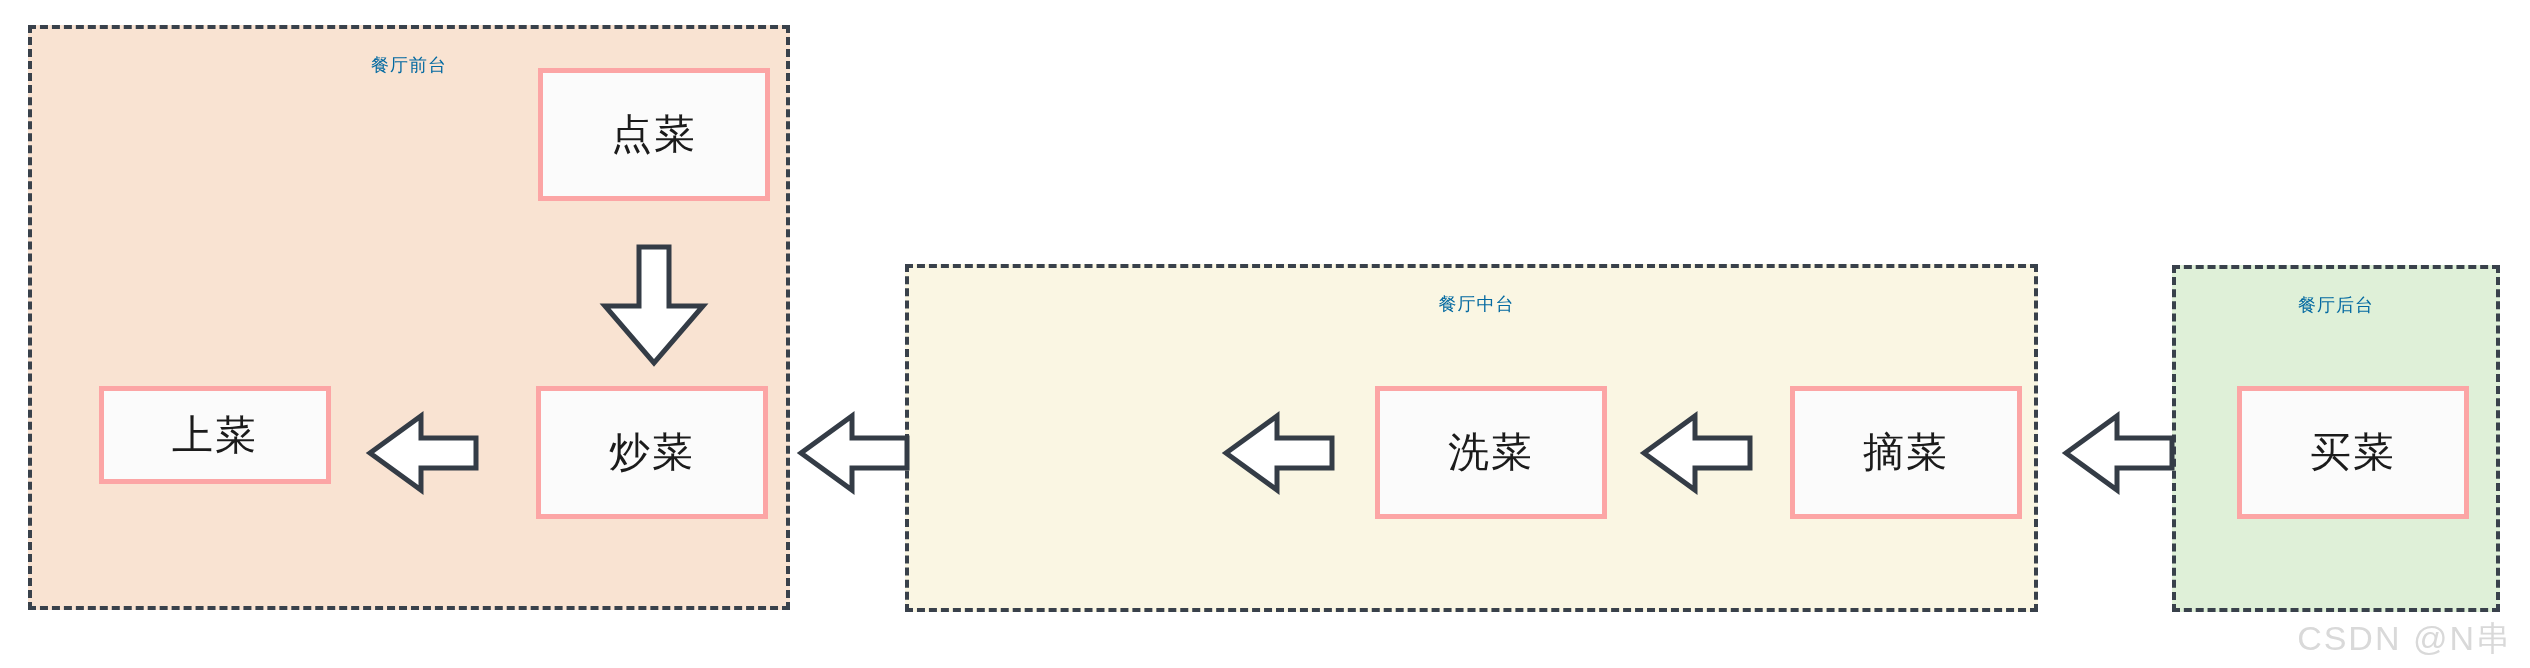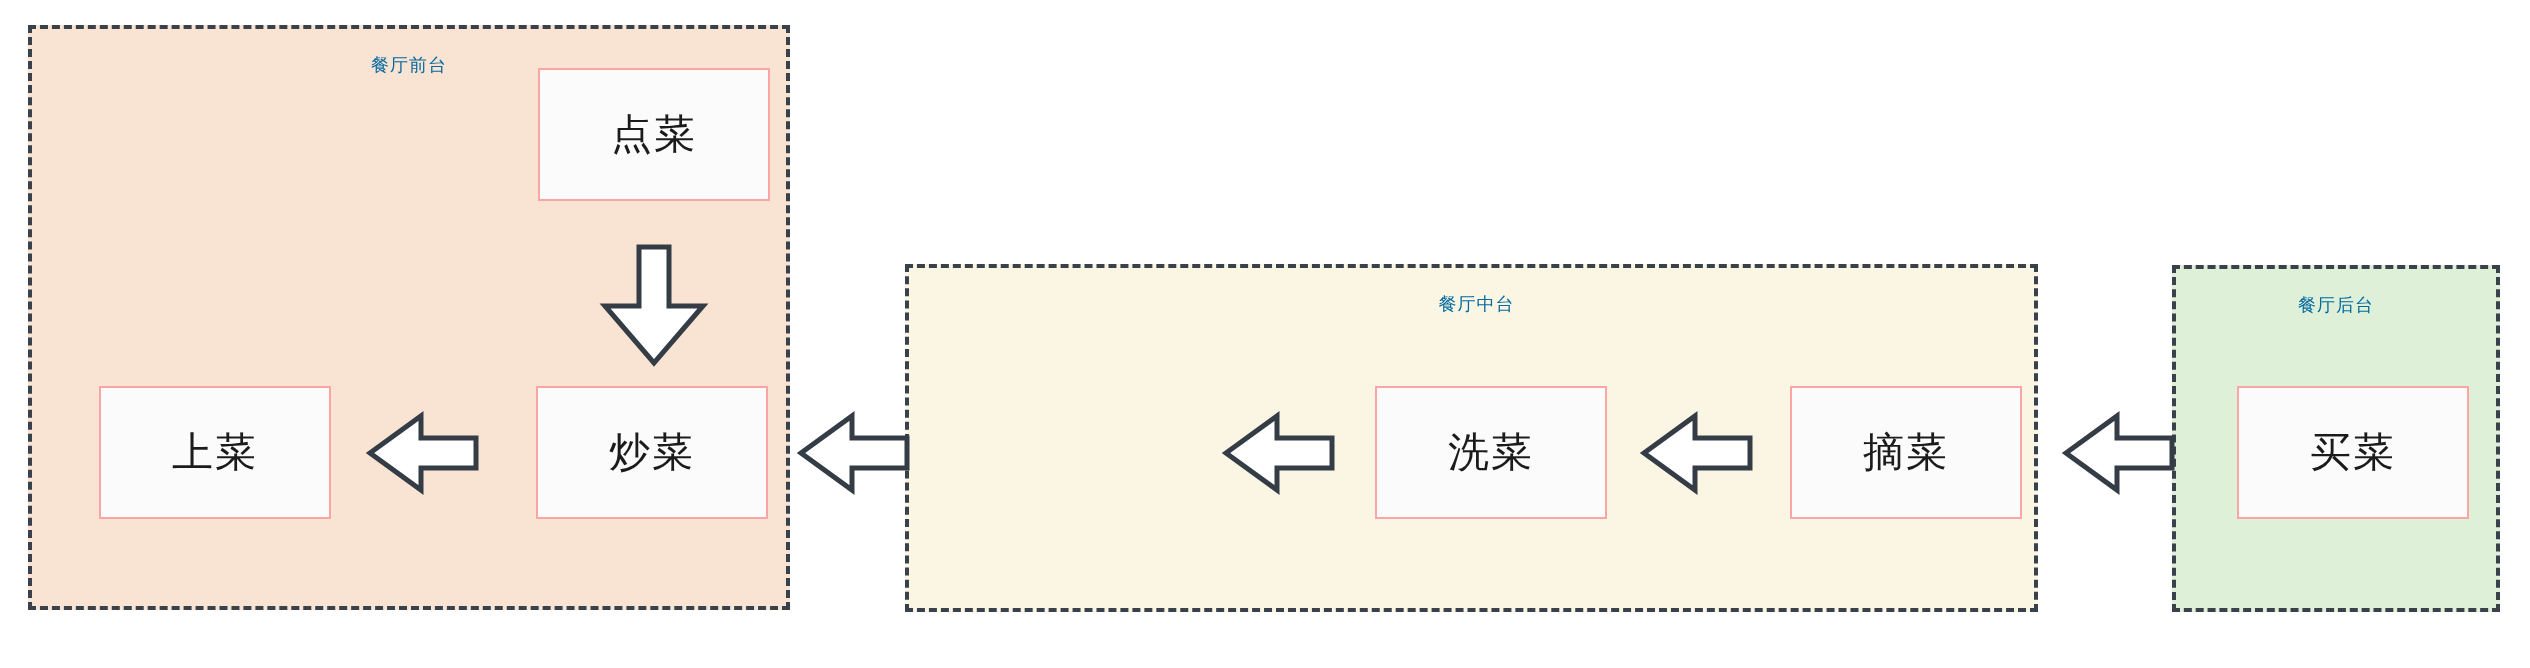--- a/index.html
+++ b/index.html
@@ -60,21 +60,21 @@
     width: 328px;
     height: 347px;
     background: #dff0d8;
   }
   #group-back .group-label { top: 24px; }
 
   
   .node {
     position: absolute;
     background: #fbfbfb;
-    border: 2px solid #fca5a5;
+    border: 5px solid #fca5a5;
     box-sizing: border-box;
     display: flex;
     align-items: center;
     justify-content: center;
     font-size: 41px;
     color: #1b1b1b;
     font-weight: 500;
     letter-spacing: 2px;
   }
 
@@ -116,21 +116,21 @@
   <div class="group" id="group-middle">
     <div class="group-label">餐厅中台</div>
   </div>
 
   <div class="group" id="group-back">
     <div class="group-label">餐厅后台</div>
   </div>
 
   <div class="node" id="node-order" style="left:538px; top:68px; width:232px; height:133px;">点菜</div>
 
-  <div class="node" id="node-serve" style="left:99px; top:386px; width:232px; height:133px;">上菜</div>
+  <div class="node" id="node-serve" style="left:99px; top:386px; width:232px; height:98px;">上菜</div>
 
   <div class="node" id="node-cook" style="left:508px; top:386px; width:232px; height:133px;margin-left:28px;">炒菜</div>
 
 
   <div class="node" id="node-wash" style="left:1375px; top:386px; width:232px; height:133px;font-family:Liberation Mono, monospace;">洗菜</div>
 
   <div class="node" id="node-pick" style="left:1790px; top:386px; width:232px; height:133px;">摘菜</div>
 
   <div class="node" id="node-buy" style="left:2237px; top:386px; width:232px; height:133px;">买菜</div>
 
@@ -163,14 +163,15 @@
       <polygon points="4,41 55,4 55,26 110,26 110,56 55,56 55,78"></polygon>
     </svg>
   </div>
 
   <div class="arrow" id="arrow-buy-to-pick" style="left:2062px; top:412px; width:114px; height:82px;">
     <svg width="114" height="82" viewBox="0 0 114 82">
       <polygon points="4,41 55,4 55,26 110,26 110,56 55,56 55,78"></polygon>
     </svg>
   </div>
 
+  <div id="watermark">CSDN @N串</div>
 
 </div>
 
 </body></html>

